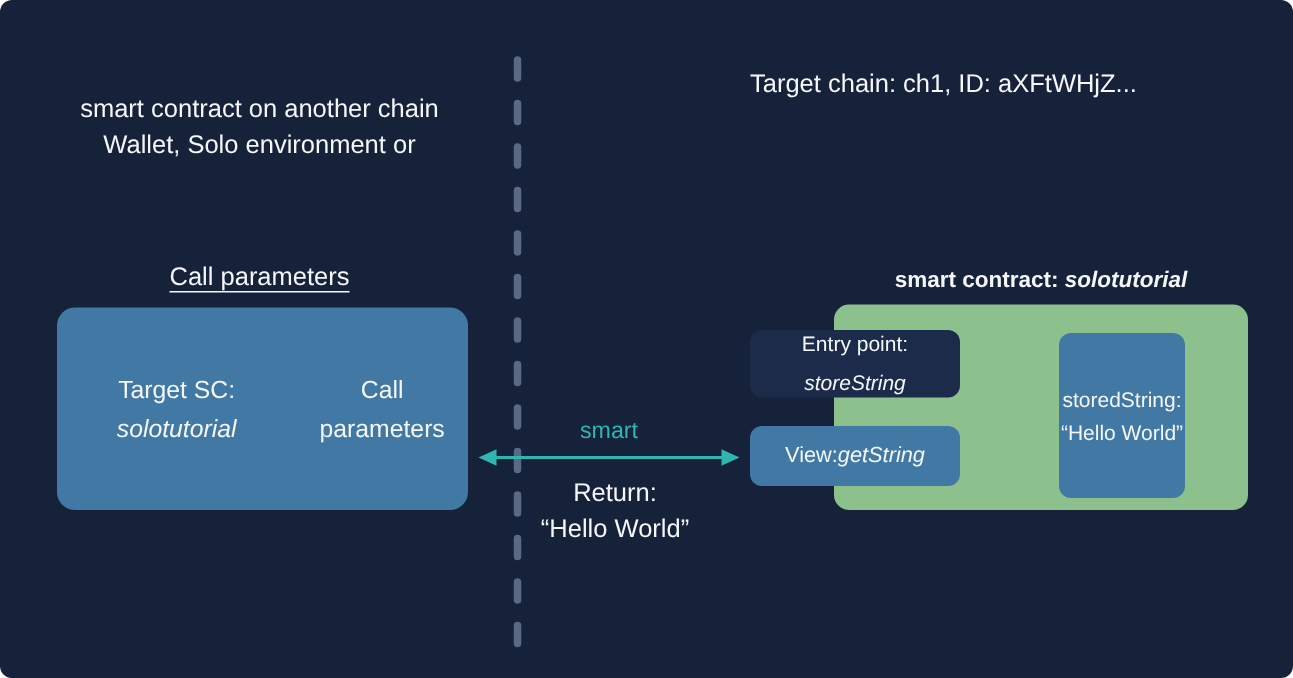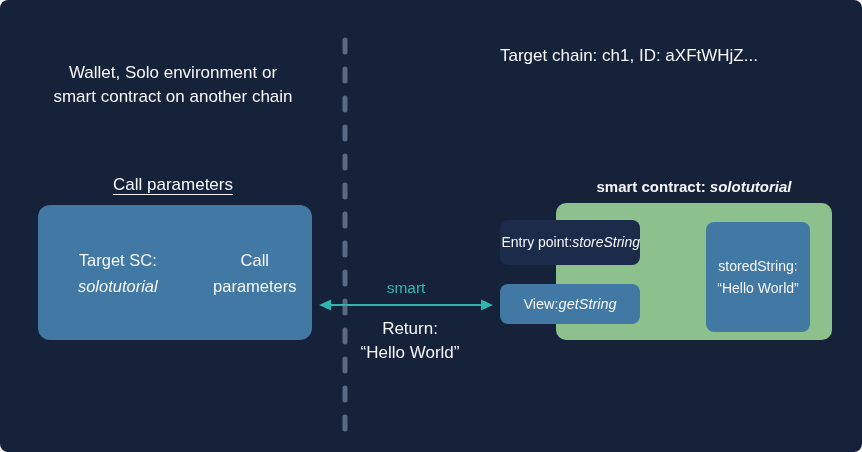--- a/index.html
+++ b/index.html
@@ -76,42 +76,42 @@
     background: var(--box-green, #8cc18e);
     border-radius: 10px;
   }
   .entry-box {
     position: absolute;
     left: 500px; top: 220px;
     width: 140px; height: 45px;
     background: var(--box-dark, #1c2b4a);
     border-radius: 8px;
     display: flex;
-    flex-direction: row;
-    justify-content: flex-end;
+    flex-direction: column;
+    justify-content: space-between;
     align-items: center;
     text-align: center;
     font-size: 14px;
     line-height: 19px;
   }
   .view-box {
     position: absolute;
     left: 500px; top: 284px;
     width: 140px; height: 40px;
     background: var(--box-blue, #4179a4);
     border-radius: 8px;
     display: flex;
     justify-content: center;
     align-items: center;
     font-size: 14.5px;
   }
   .stored-box {
     position: absolute;
     left: 706px; top: 222px;
-    width: 104px; height: 110px;
+    width: 84px; height: 110px;
     background: var(--box-blue, #4179a4);
     border-radius: 8px;
     display: flex;
     flex-direction: column;
     justify-content: center;
     align-items: center;
     text-align: center;
     font-size: 14px;
     line-height: 22px;
   }
@@ -148,22 +148,22 @@
       <polygon points="493,305 481,299.5 481,310.5" fill="var(--teal, #2eb6af)"></polygon>
     </g>
 
     <g>
       <line x1="700" y1="303" x2="661" y2="303" stroke="var(--arrow-blue, #3c7aa8)" stroke-width="2.5"></line>
       <polygon points="650,303 663,297 663,309" fill="var(--arrow-blue, #3c7aa8)"></polygon>
     </g>
   </svg>
 
   <div class="left-header">
+    <div>smart contract on another chain</div>
     <div>Wallet, Solo environment or</div>
-    <div>smart contract on another chain</div>
   </div>
 
   <div class="right-header">Target chain: ch1, ID: aXFtWHjZ...</div>
 
   <div class="params-title">Call parameters</div>
 
   <div class="left-box">
     <div><span>Target SC: </span><i>solotutorial</i></div>
     <div>Call parameters</div>
   </div>

